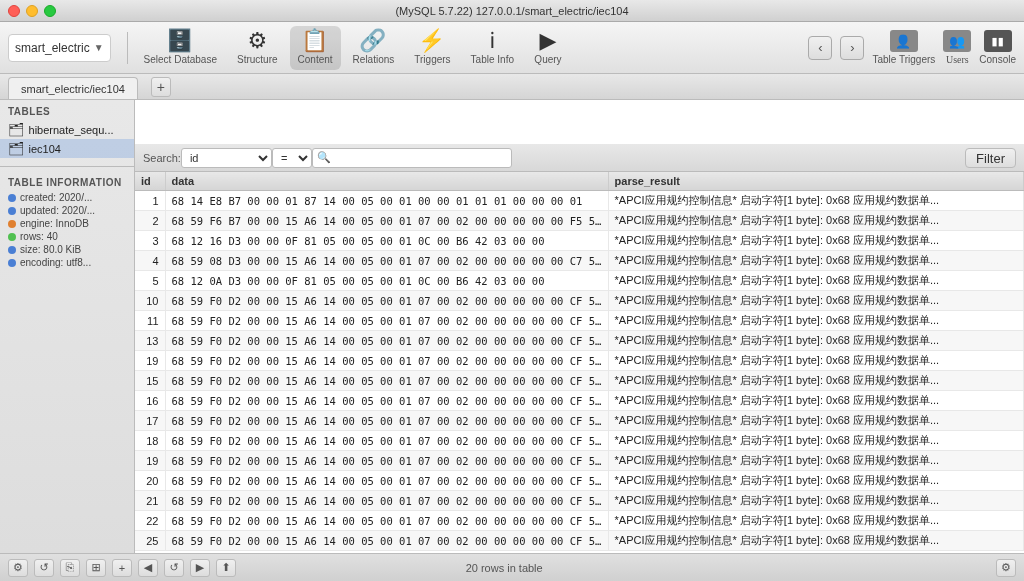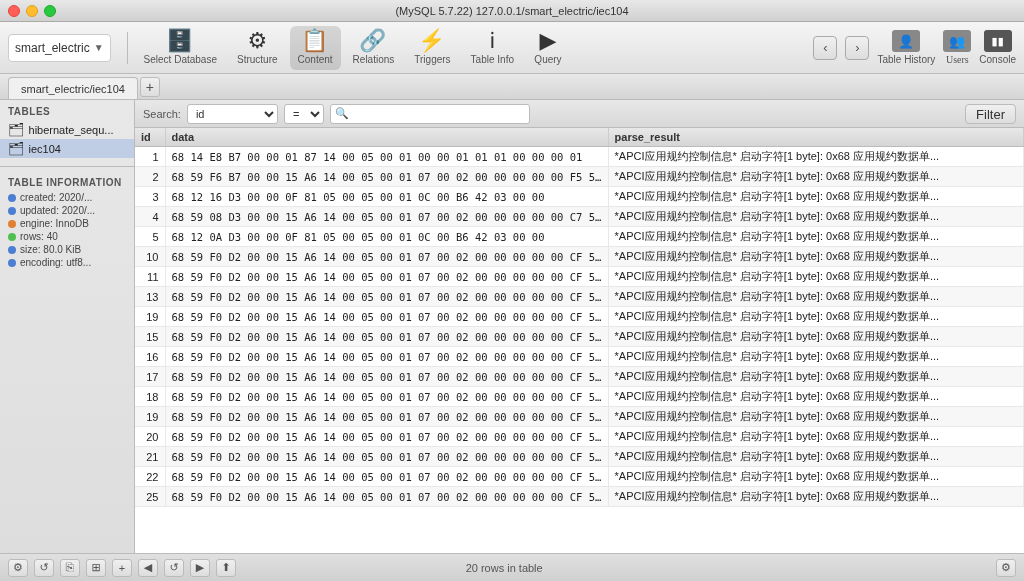--- a/index.html
+++ b/index.html
@@ -99,21 +99,21 @@
     }
 
     
     .tab-bar {
       background: linear-gradient(180deg, #e8e8e8, #d5d5d5);
       height: 26px;
       display: flex;
       align-items: flex-end;
       padding: 0 8px;
       border-bottom: 1px solid #bbb;
-      gap: 2px;
+      gap: 13px;
     }
     .tab {
       background: linear-gradient(180deg, #f8f8f8, #e8e8e8);
       border: 1px solid #bbb;
       border-bottom: none;
       border-radius: 4px 4px 0 0;
       padding: 3px 12px;
       font-size: 11px;
       color: #333;
       cursor: pointer;
@@ -195,22 +195,22 @@
       background: #fff;
     }
 
     
     .search-bar {
       background: linear-gradient(180deg, #e8e8e8, #d8d8d8);
       border-bottom: 1px solid #bbb;
       padding: 4px 8px;
       display: flex;
       align-items: center;
-      gap: 6px;
       height: 28px;
+      margin-top: 44px;
     }
     .search-label { font-size: 11px; color: #555; }
     .search-select {
       height: 20px;
       border: 1px solid #bbb;
       border-radius: 3px;
       background: white;
       font-size: 11px;
       padding: 0 4px;
       color: #333;
@@ -359,21 +359,21 @@
   <button class="toolbar-btn">
     <span class="icon">▶</span>
     <span class="label">Query</span>
   </button>
 
   <div class="toolbar-right">
     <div class="nav-btn">‹</div>
     <div class="nav-btn">›</div>
     <div style="display:flex;flex-direction:column;align-items:center;gap:2px;cursor:pointer;">
       <div style="width:28px;height:22px;background:#888;border-radius:3px;display:flex;align-items:center;justify-content:center;color:white;font-size:13px;">👤</div>
-      <span style="font-size:10px;color:#555;">Table History</span>
+      <span style="font-size:10px;color:#555;">Table Triggers</span>
     </div>
     <div style="display:flex;flex-direction:column;align-items:center;gap:2px;cursor:pointer;">
       <div style="width:28px;height:22px;background:#888;border-radius:3px;display:flex;align-items:center;justify-content:center;color:white;font-size:13px;">👥</div>
       <span style="font-size:10px;color:#555;font-family:Liberation Serif, serif;">Users</span>
     </div>
     <div style="display:flex;flex-direction:column;align-items:center;gap:2px;cursor:pointer;">
       <div style="width:28px;height:22px;background:#555;border-radius:3px;display:flex;align-items:center;justify-content:center;color:white;font-size:11px;">▮▮</div>
       <span style="font-size:10px;color:#555;">Console</span>
     </div>
   </div>

